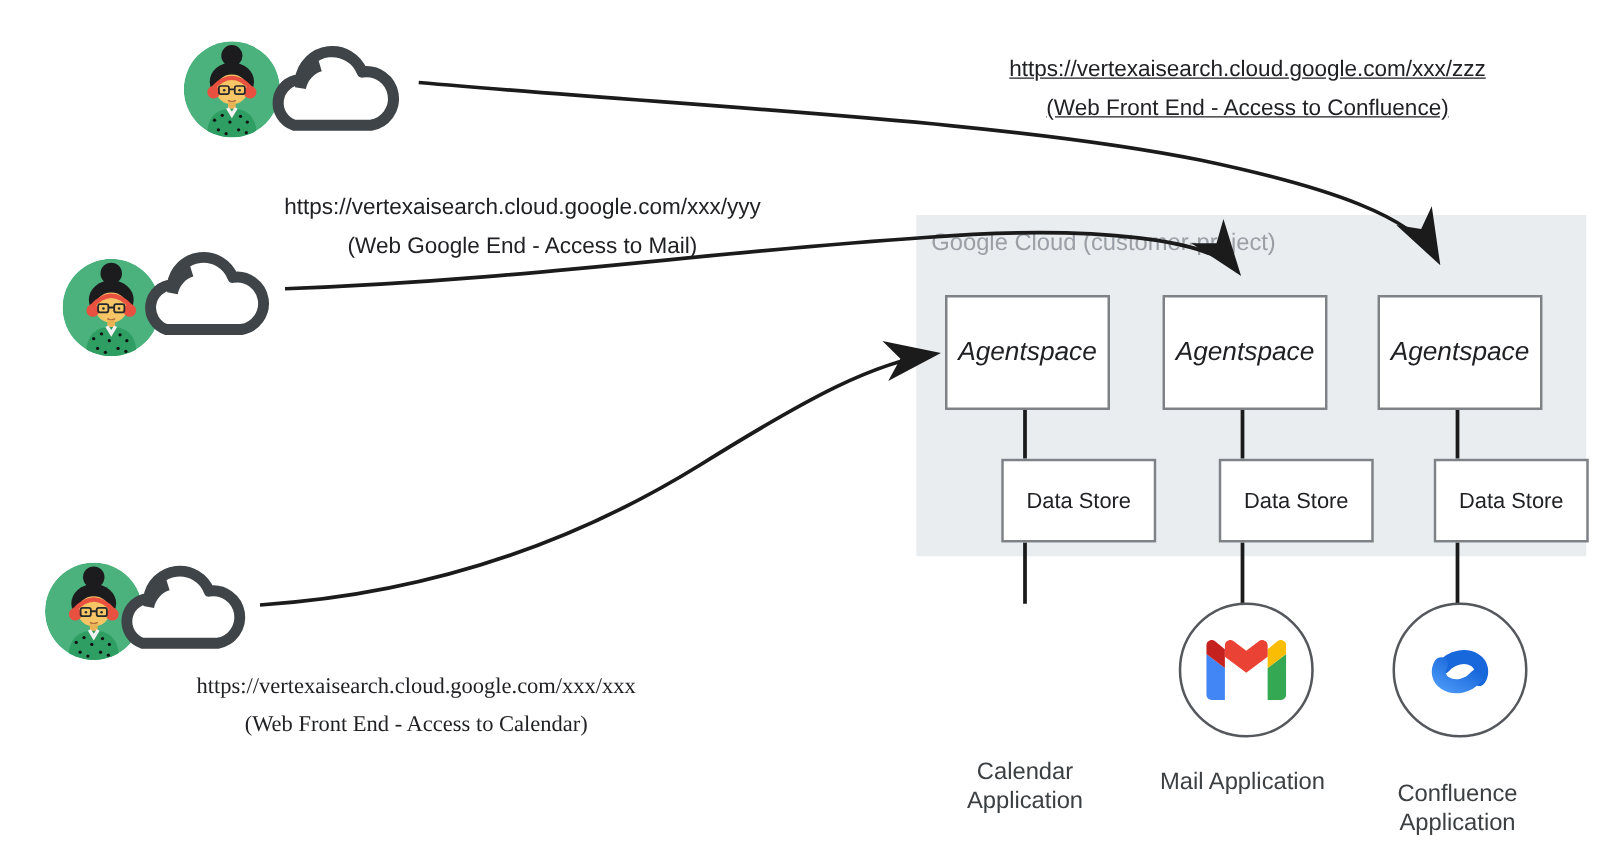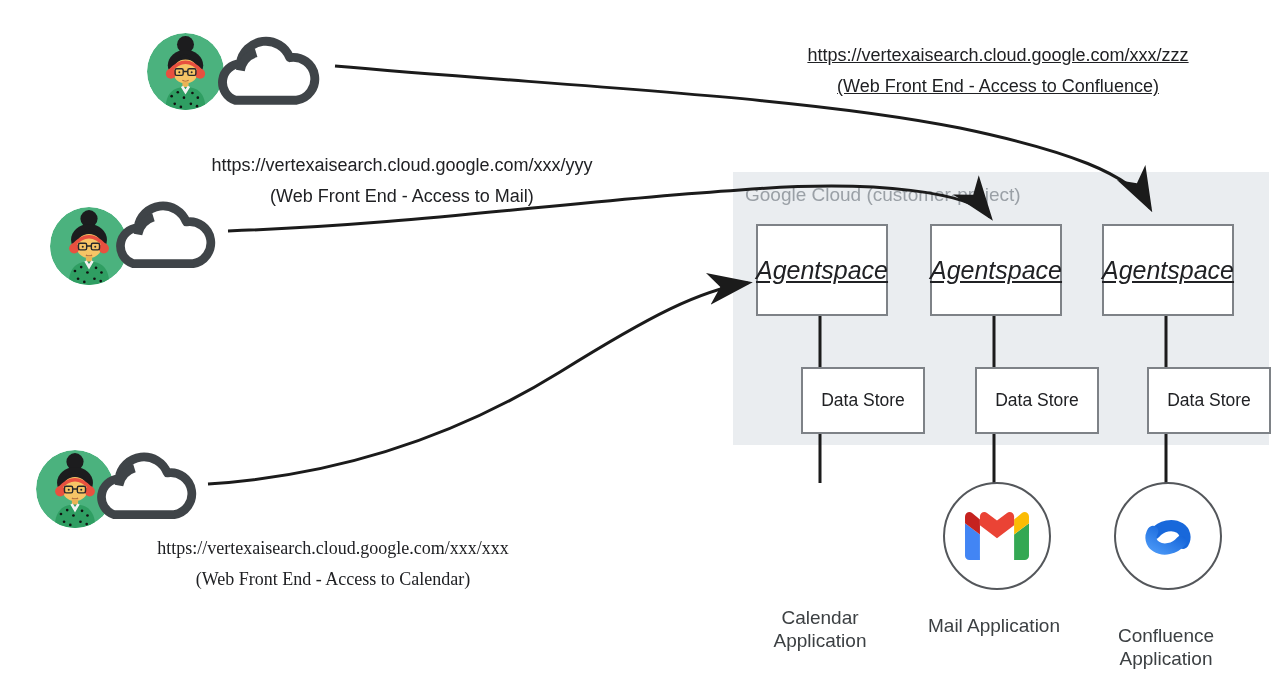--- a/index.html
+++ b/index.html
@@ -7,34 +7,34 @@
           font-family:"Liberation Sans", sans-serif;color:#202124;}
   .abs{position:absolute;}
   
   .gcp-box{left:733px;top:172px;width:536px;height:273px;background:#eaedf0;z-index:1;}
   .gcp-label{left:745px;top:184px;font-size:19px;color:#9aa0a6;z-index:2;white-space:nowrap;}
   
   #overlay{left:0;top:0;z-index:3;}
   
   .node{background:#fff;border:2px solid #7e8287;display:flex;align-items:center;justify-content:center;
         z-index:4;text-align:center;}
-  .agent{width:128px;height:88px;top:224px;font-style:italic;font-size:25px;text-decoration:underline;}
+  .agent{width:128px;height:88px;top:236px;font-style:italic;font-size:21px;}
   .agent1{left:756px;} .agent2{left:930px;} .agent3{left:1102px;}
   .store{width:120px;height:63px;top:367px;font-size:17.5px;margin-left:41px;}
   .store1{left:760px;} .store2{left:934px;} .store3{left:1106px;}
   
   .appcircle{width:104px;height:104px;border-radius:50%;background:#fff;border:2px solid #54575b;
              top:482px;display:flex;align-items:center;justify-content:center;z-index:4;}
   .app1{left:768px;} .app2{left:943px;} .app3{left:1114px;}
   
   .applabel{width:160px;text-align:center;font-size:19px;line-height:23px;color:#3c4043;z-index:4;}
   .applabel1{left:740px;top:606px;} .applabel2{left:914px;top:614px;} .applabel3{left:1086px;top:624px;}
   
   .urlblock{width:460px;text-align:center;font-size:18px;line-height:31px;color:#202124;z-index:2;}
-  .url1{left:768px;top:40px;text-decoration:underline;} .url2{left:172px;top:150px;} .url3{left:103px;top:533px;font-family:Liberation Serif, serif;}
+  .url1{left:768px;top:40px;text-decoration:underline;} .url2{left:188px;top:150px;} .url3{left:103px;top:533px;font-family:Liberation Serif, serif;}
   
   .avatar{z-index:5;} .cloudicon{z-index:6;}
   .av1{left:147px;top:33px;width:77px;height:77px;}
   .cl1{left:203px;top:25px;width:132px;height:94px;}
   .av2{left:50px;top:207px;width:78px;height:78px;}
   .cl2{left:101px;top:190px;width:130px;height:92px;}
   .av3{left:36px;top:450px;width:78px;height:78px;}
   .cl3{left:83px;top:441px;width:128px;height:92px;}
 </style>
 </head>
@@ -108,21 +108,21 @@
   <div class="abs applabel applabel1">Calendar Application</div>
   <div class="abs applabel applabel2">Mail Application</div>
   <div class="abs applabel applabel3">Confluence Application</div>
 
   <div class="abs urlblock url1">
     <div>https://vertexaisearch.cloud.google.com/xxx/zzz</div>
     <div>(Web Front End - Access to Confluence)</div>
   </div>
   <div class="abs urlblock url2">
     <div>https://vertexaisearch.cloud.google.com/xxx/yyy</div>
-    <div>(Web Front End - Access to Mail)</div>
+    <div>(Web Google End - Access to Mail)</div>
   </div>
   <div class="abs urlblock url3">
     <div>https://vertexaisearch.cloud.google.com/xxx/xxx</div>
     <div>(Web Front End - Access to Calendar)</div>
   </div>
 
   <svg class="abs avatar av1" viewBox="0 0 100 100">
     <defs>
         <clipPath id="avc1">
           <circle cx="50" cy="50" r="50"></circle>

